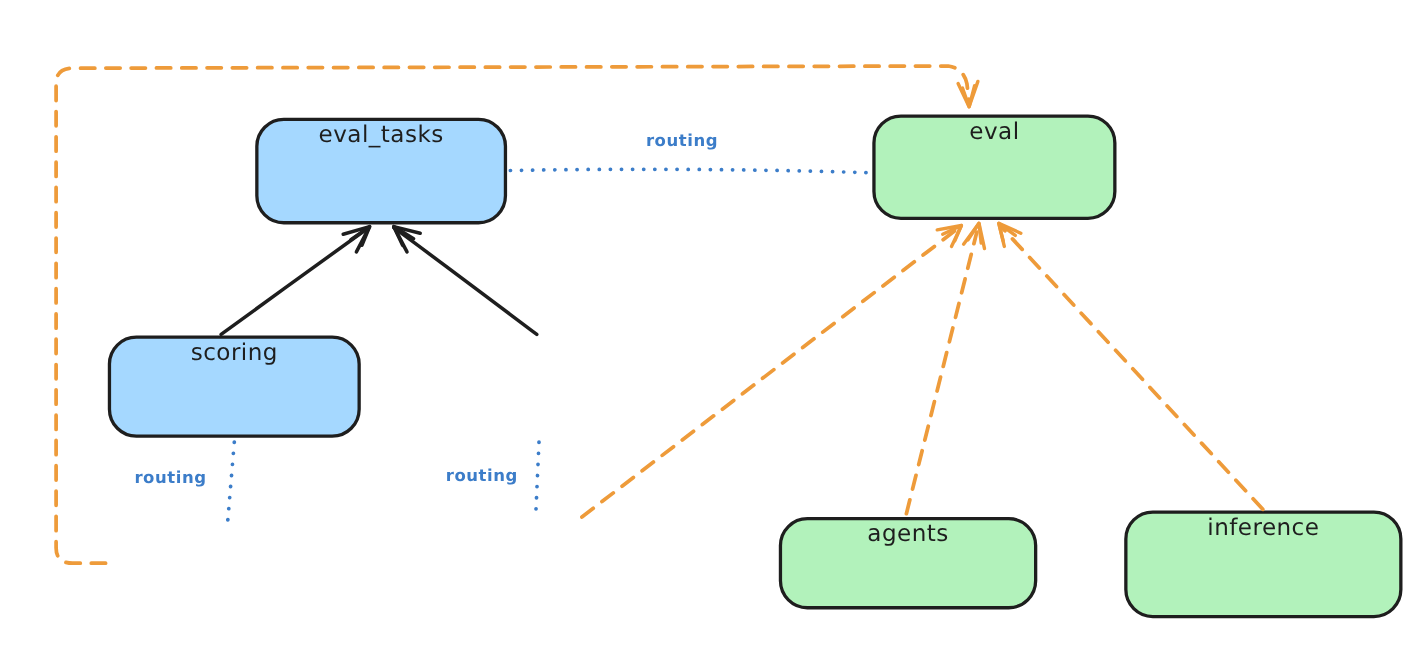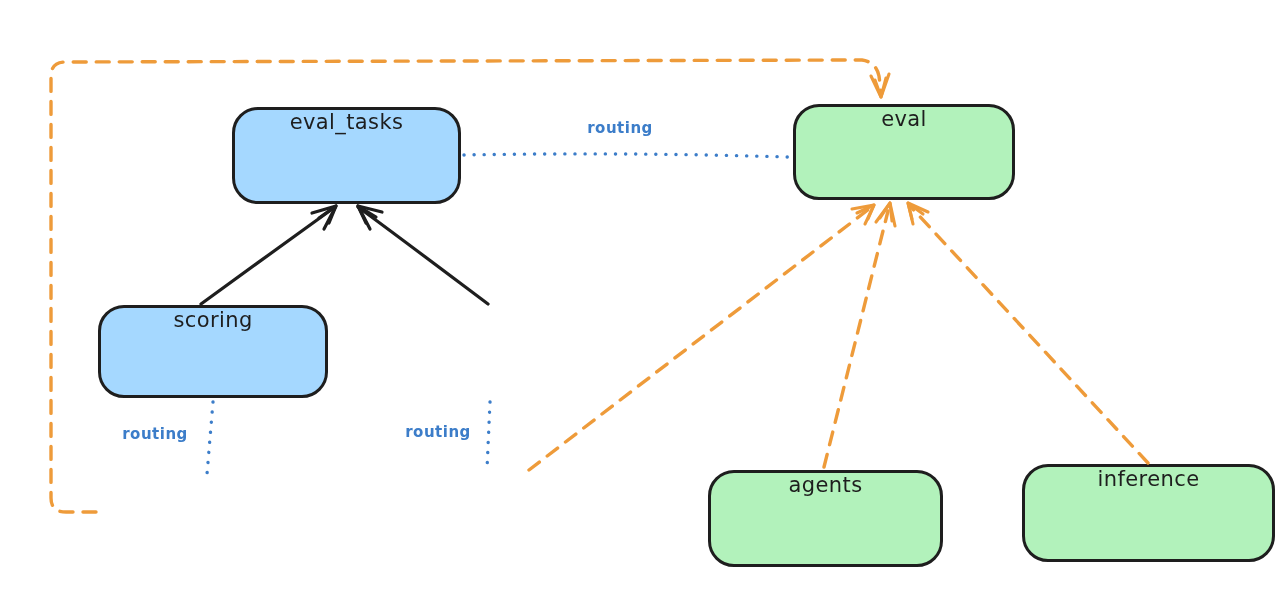--- a/index.html
+++ b/index.html
@@ -38,21 +38,21 @@
   }
   .node-blue  { background: var(--node_blue_fill, #a5d8ff); }
   .node-green { background: var(--node_green_fill, #b2f2bb); }
 
   .node-eval-tasks        { left: 232px; top: 107px; width: 229px; height: 97px; }
   .node-eval              { left: 793px; top: 104px; width: 222px; height: 96px; }
   .node-datasets          { left:  98px; top: 305px; width: 230px; height: 93px; }
   .node-scoring-functions { left: 377px; top: 305px; width: 238px; height: 95px; }
   .node-datasetio         { left:  97px; top: 477px; width: 228px; height: 92px; }
   .node-scoring           { left: 385px; top: 472px; width: 237px; height: 95px; }
-  .node-agents            { left: 708px; top: 470px; width: 235px; height: 97px; }
+  .node-agents            { left: 708px; top: 470px; width: 235px; height: 84px; }
   .node-inference         { left: 1022px; top: 464px; width: 253px; height: 98px; }
 
   .edge-label {
     position: absolute;
     color: var(--label_blue, #3c7dc9);
     font-size: 15px;
     font-weight: 600;
     letter-spacing: 0.5px;
     text-align: center;
     z-index: 4;

